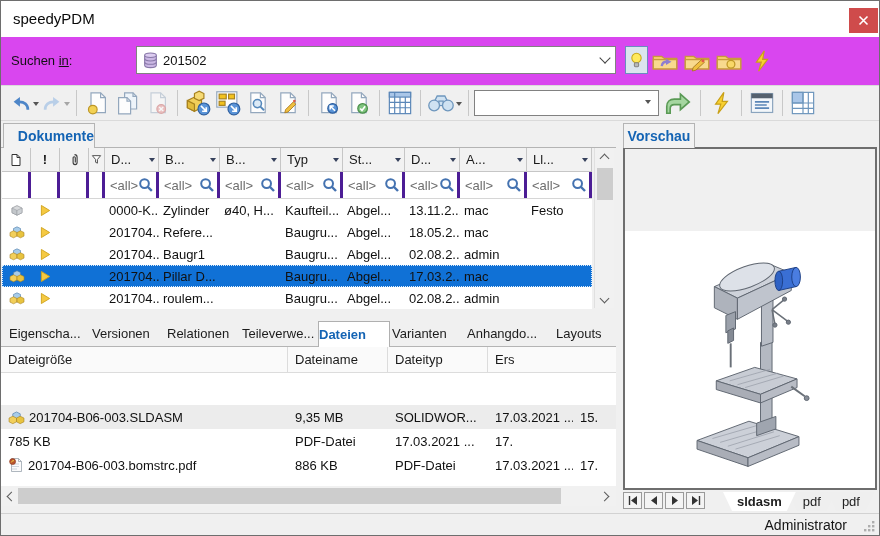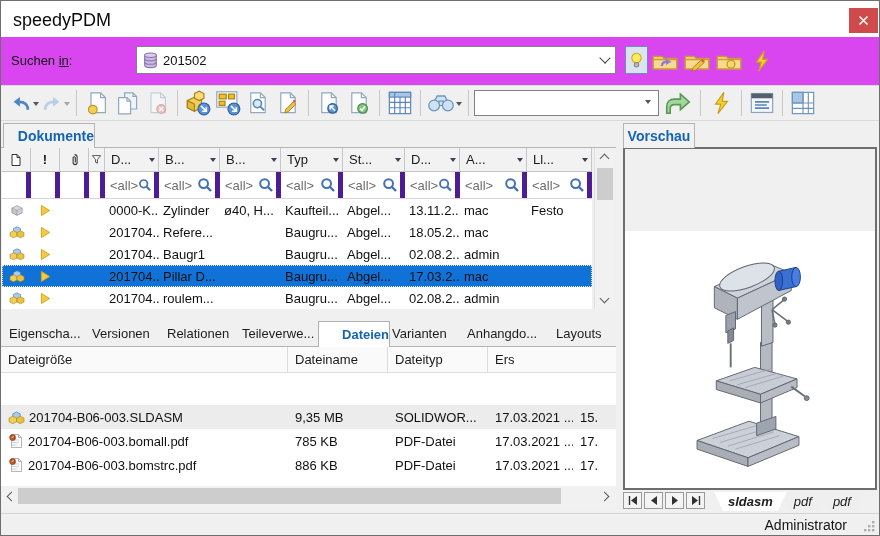--- a/index.html
+++ b/index.html
@@ -1,21 +1,21 @@
 <!DOCTYPE html>
 <html><head>
 <meta charset="utf-8">
 <style>
   html,body{margin:0;padding:0;background:#d4d4d4;}
   .window{position:relative;width:880px;height:536px;box-sizing:border-box;background:#f0f0f0;
     border:1px solid #6e6e6e;font-family:"Liberation Sans",sans-serif;font-size:13px;color:#111;
     overflow:hidden;user-select:none;}
   
   .titlebar{position:absolute;top:0;left:0;right:0;height:36px;background:#fff;}
-  .title{position:absolute;left:12px;top:9px;font-size:18px;color:#0a0a0a;}
+  .title{position:absolute;left:12px;top:9px;font-size:15px;color:#0a0a0a;}
   .close-btn{position:absolute;top:7px;right:1px;width:29px;height:25px;background:#cf4b4b;
     display:flex;align-items:center;justify-content:center;cursor:pointer;}
   
   .search-row{position:absolute;top:36px;left:0;right:0;height:48px;background:#d946ef;}
   .search-label{position:absolute;left:10px;top:16px;}
   .accel{text-decoration:underline;}
   .search-combo{position:absolute;left:135px;top:9px;width:480px;height:28px;background:#fff;
     border:1px solid #818181;box-sizing:border-box;display:flex;align-items:center;padding-left:6px;gap:5px;}
   .combo-chevron{margin-left:auto;width:20px;height:100%;display:flex;align-items:center;justify-content:center;}
   .chev-down{width:7px;height:7px;border-right:1.6px solid #444;border-bottom:1.6px solid #444;
@@ -42,21 +42,21 @@
   .tabline{position:absolute;height:1px;background:#b4b4b4;z-index:1;}
   
   .doc-grid{position:absolute;left:1px;top:147px;width:590px;z-index:1;}
   .grow{display:grid;grid-template-columns:29px 29px 29px 16px 54px 61px 61px 62px 62px 55px 67px 65px;}
   .grid-head{height:23px;background:#f2f2f2;border-bottom:1px solid #c6c6c6;}
   .hc{border-right:1px solid #c6c6c6;display:flex;align-items:center;overflow:hidden;
     padding:0 3px 0 6px;justify-content:space-between;white-space:nowrap;font-size:13px;color:#1a1a1a;}
   .hc.ic{justify-content:center;padding:0;}
   .sarr{width:0;height:0;border:3.5px solid transparent;border-top:4.5px solid #36415c;margin-top:4px;flex:0 0 auto;}
   .grid-filter{height:26px;background:#fff;border-bottom:1px solid #d6d6d6;}
-  .fc{border-right:5px solid #4c1d95;display:flex;align-items:center;justify-content:space-between;
+  .fc{border-right:3px solid #4c1d95;display:flex;align-items:center;justify-content:space-between;
     padding:0 2px 0 5px;overflow:hidden;color:#6e6e6e;white-space:nowrap;}
   .fc.ic{padding:0;}
   .grid-row{height:22px;background:#fff;align-items:center;}
   .rc{overflow:hidden;white-space:nowrap;padding-left:4px;display:flex;align-items:center;font-size:13px;}
   .rc.ic{justify-content:center;padding:0;}
   .grid-row.selected{background:#1071d6;outline:1px dotted #dcecfa;outline-offset:-1px;}
   
   .vscroll{position:absolute;left:593px;top:147px;width:20px;height:160px;background:#f1f1f1;
     border-left:1px solid #e0e0e0;box-sizing:border-box;}
   .sbtn{position:absolute;left:0;width:100%;height:17px;display:flex;align-items:center;justify-content:center;}
@@ -67,39 +67,39 @@
   .chev.right{transform:rotate(-45deg);margin-left:-2px;}
   .vthumb{position:absolute;left:2px;width:16px;top:20px;height:32px;background:#cdcdcd;}
   .hscroll{position:absolute;left:0;top:485px;width:615px;height:20px;background:#f1f1f1;}
   .hbtn{position:absolute;top:0;width:17px;height:20px;display:flex;align-items:center;justify-content:center;}
   .hthumb{position:absolute;top:2px;height:16px;left:17px;width:543px;background:#cdcdcd;}
   
   .detail-tabs{position:absolute;left:0;top:320px;width:615px;height:26px;}
   .dtab{position:absolute;top:5px;color:#1c1c1c;font-size:13px;white-space:nowrap;cursor:default;}
   .dtab-active{position:absolute;left:317px;top:0;width:72px;height:26px;background:#fff;
     border:1px solid #b0b0b0;border-bottom:none;box-sizing:border-box;display:flex;align-items:center;
-    justify-content:flex-end;color:#1464b4;font-weight:bold;z-index:2;}
+    justify-content:flex-start;color:#1464b4;font-weight:bold;z-index:2;}
   
   .file-area{position:absolute;left:0;top:346px;width:615px;height:139px;background:#fff;}
   .fgrow{display:grid;grid-template-columns:287px 100px 100px 85px 43px;}
   .fhead{height:25px;background:#fafafa;border-bottom:1px solid #dcdcdc;}
   .fh{border-right:1px solid #dcdcdc;display:flex;align-items:center;padding-left:7px;overflow:hidden;
     white-space:nowrap;font-size:13px;color:#1a1a1a;}
   .frow{height:24px;background:#fff;align-items:center;}
   .frow.first{background:#ececec;margin-top:32px;}
   .fcell{overflow:hidden;white-space:nowrap;display:flex;align-items:center;gap:4px;padding-left:7px;font-size:13px;}
   
   .preview-box{position:absolute;left:622px;top:146px;width:254px;height:343px;box-sizing:border-box;
     border:2px solid #6e6e6e;background:#fff;z-index:1;}
   .preview-gray{position:absolute;top:0;left:0;right:0;height:82px;background:#f0f0f0;}
   .drill{position:absolute;left:48px;top:78px;}
   .preview-nav{position:absolute;left:622px;top:491px;height:20px;display:flex;align-items:flex-start;}
   .navbtn{width:19px;height:17px;border:1px solid #9a9a9a;background:#f4f4f4;box-sizing:border-box;
     display:flex;align-items:center;justify-content:center;margin-right:2px;}
-  .sheet-tabs{display:flex;margin-left:14px;font-style:italic;}
+  .sheet-tabs{display:flex;margin-left:23px;}
   .sheet-tab{height:19px;padding:0 14px;display:flex;align-items:center;justify-content:center;
     font-size:13px;color:#222;clip-path:polygon(0 0,100% 0,calc(100% - 9px) 100%,9px 100%);
     background:#efefef;filter:drop-shadow(0 0 1px #9a9a9a);margin-left:-7px;}
   .sheet-tab.active{background:#fff;font-weight:bold;z-index:2;}
   
   .statusbar{position:absolute;left:0;right:0;top:512px;height:23px;background:#f0f0f0;
     border-top:1px solid #d2d2d2;box-sizing:border-box;}
   .status-user{position:absolute;right:32px;top:3px;font-size:14px;color:#141414;}
   .grip{position:absolute;right:3px;bottom:3px;}
 </style>
@@ -614,30 +614,20 @@
             <path d="M8 8.5l3.5-1.7L15 8.5v3.6l-3.5 1.7L8 12.1z" fill="#e8c33f" stroke="#a8821e" stroke-width=".6"></path>
           </svg>
           <span>201704-B06-003.SLDASM</span>
         </div>
       <div class="fcell">9,35 MB</div>
       <div class="fcell">SOLIDWOR...</div>
       <div class="fcell">17.03.2021 ...</div>
       <div class="fcell">15.</div>
     </div>
     <div class="fgrow frow">
-      <div class="fcell">
-          <svg width="16" height="16" viewBox="0 0 16 16">
-            <path d="M3.5 1.5h7l3 3v10h-10z" fill="#fbfbfb" stroke="#9aa4ae" stroke-width=".8"></path>
-            <path d="M10.5 1.5v3h3" fill="none" stroke="#9aa4ae" stroke-width=".8"></path>
-            <path d="M4 7h7M4 9.5h7M4 12h5" stroke="#c4ccd4" stroke-width=".8"></path>
-            <circle cx="4.6" cy="4.6" r="3" fill="#b8542c" stroke="#8a3018" stroke-width=".6"></circle>
-            <path d="M3.2 5.4c.7-1.4 1.9-2 2.8-1.6" stroke="#f8e048" stroke-width="1" fill="none"></path>
-          </svg>
-          <span>201704-B06-003.bomall.pdf</span>
-        </div>
       <div class="fcell">785 KB</div>
       <div class="fcell">PDF-Datei</div>
       <div class="fcell">17.03.2021 ...</div>
       <div class="fcell">17.</div>
     </div>
     <div class="fgrow frow">
       <div class="fcell">
           <svg width="16" height="16" viewBox="0 0 16 16">
             <path d="M3.5 1.5h7l3 3v10h-10z" fill="#fbfbfb" stroke="#9aa4ae" stroke-width=".8"></path>
             <path d="M10.5 1.5v3h3" fill="none" stroke="#9aa4ae" stroke-width=".8"></path>

